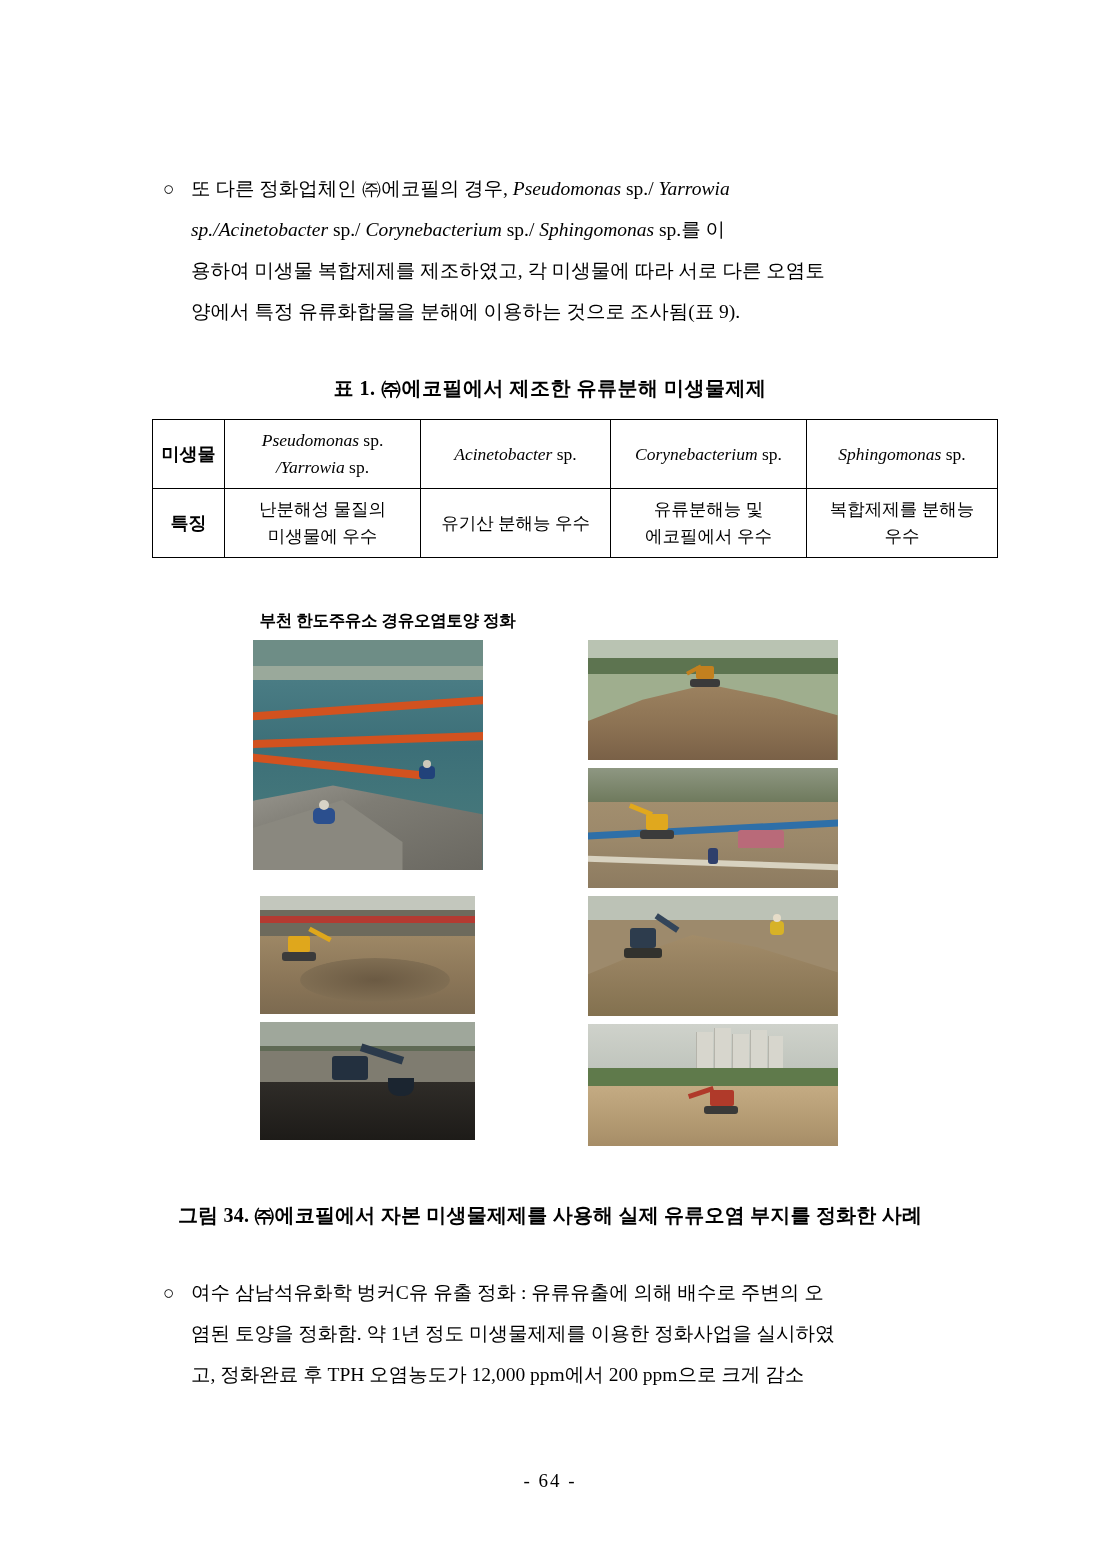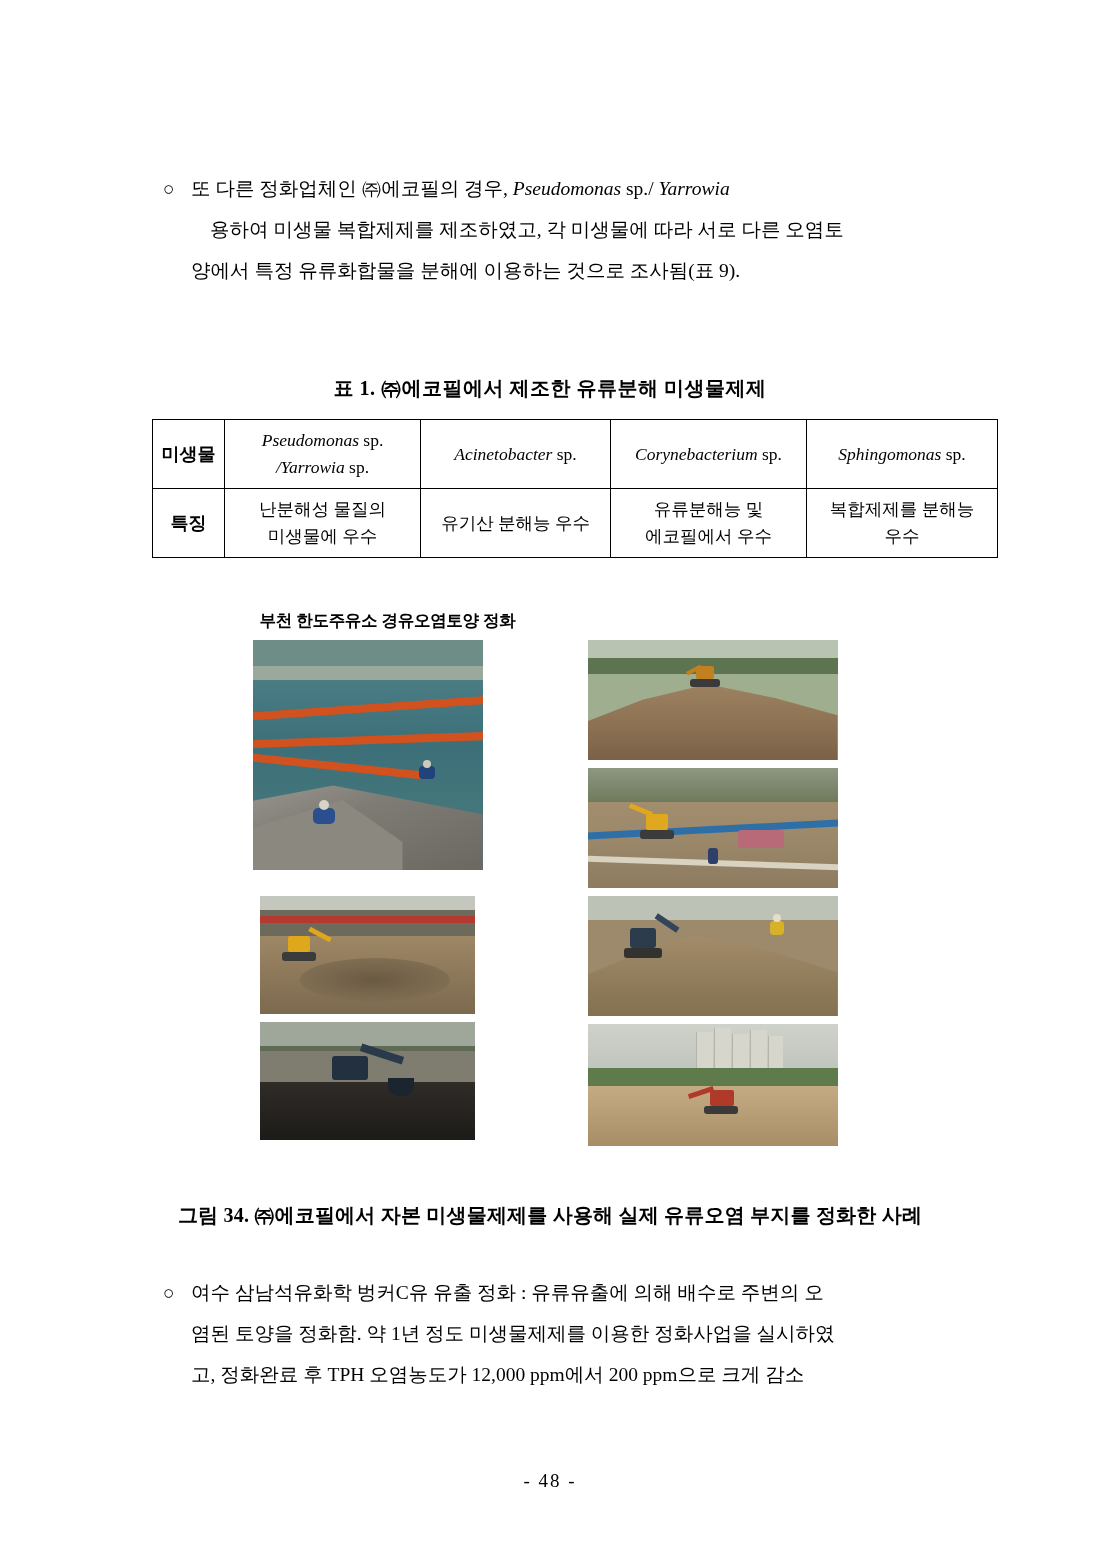--- a/index.html
+++ b/index.html
@@ -286,21 +286,30 @@
         <span class="ln just" style="width:792px;">
           <span>또</span>
           <span>다른</span>
           <span>정화업체인</span>
           <span>㈜에코필의</span>
           <span>경우,</span>
           <span class="it">Pseudomonas</span>
           <span>sp./</span>
           <span class="it">Yarrowia</span>
         </span>
-        <span class="ln just" style="width:792px;margin-left:19px;">
+        <span class="ln just" style="width:792px;">
+          <span class="it">sp./Acinetobacter</span>
+          <span>sp./</span>
+          <span class="it">Corynebacterium</span>
+          <span>sp./</span>
+          <span class="it">Sphingomonas</span>
+          <span>sp.를</span>
+          <span>이</span>
+        </span>
+        <span class="ln just" style="width:792px;">
           <span>용하여</span>
           <span>미생물</span>
           <span>복합제제를</span>
           <span>제조하였고,</span>
           <span>각</span>
           <span>미생물에</span>
           <span>따라</span>
           <span>서로</span>
           <span>다른</span>
           <span>오염토</span>
@@ -483,15 +492,15 @@
     <div class="bullet-row">
       <div class="bullet-marker">○</div>
       <div class="bullet-text">
         <span class="ln">여수 삼남석유화학 벙커C유 유출 정화 : 유류유출에 의해 배수로 주변의 오</span>
         <span class="ln">염된 토양을 정화함. 약 1년 정도 미생물제제를 이용한 정화사업을 실시하였</span>
         <span class="ln">고, 정화완료 후 TPH 오염농도가 12,000 ppm에서 200 ppm으로 크게 감소</span>
       </div>
     </div>
   </div>
 
-  <div class="page-number">- 48 -</div>
+  <div class="page-number">- 64 -</div>
 
 </div>
 
 </body></html>

